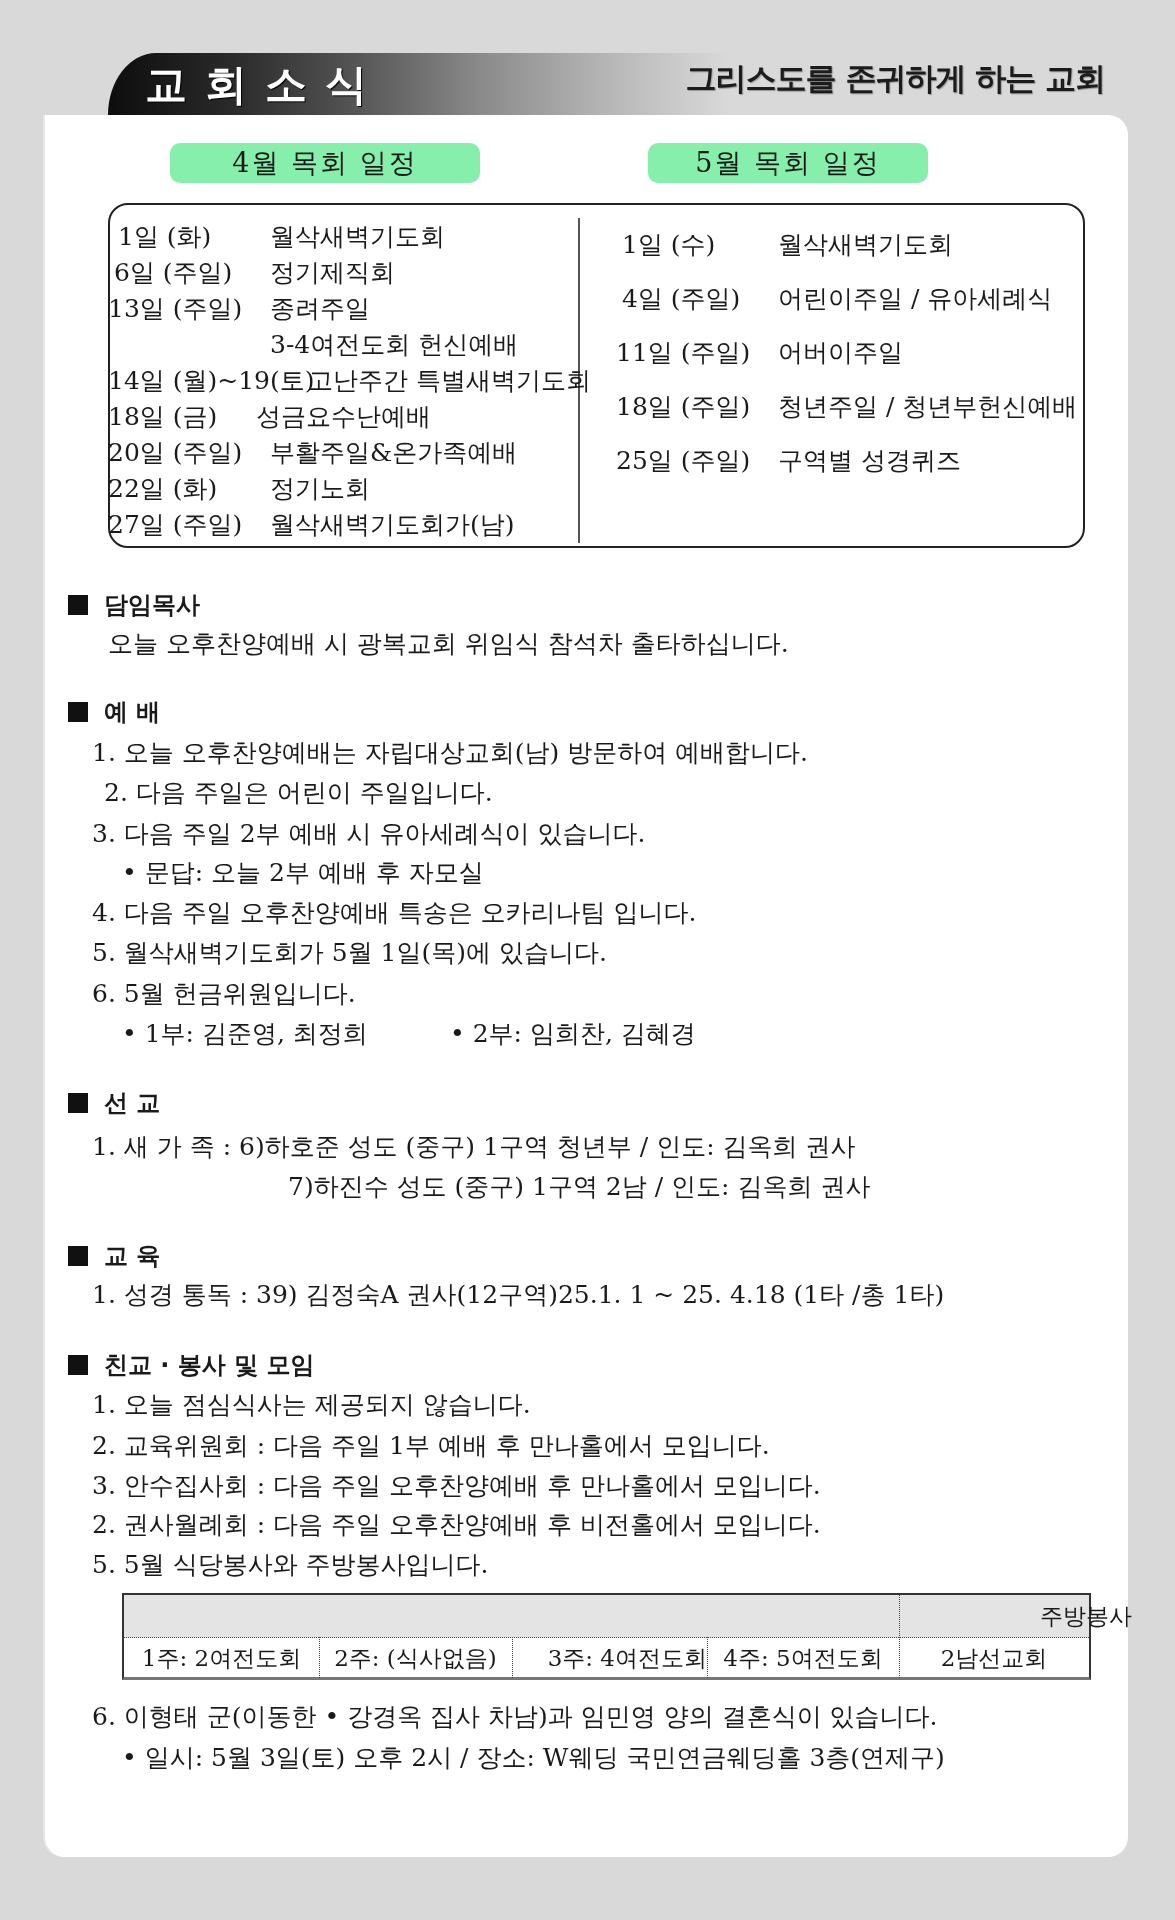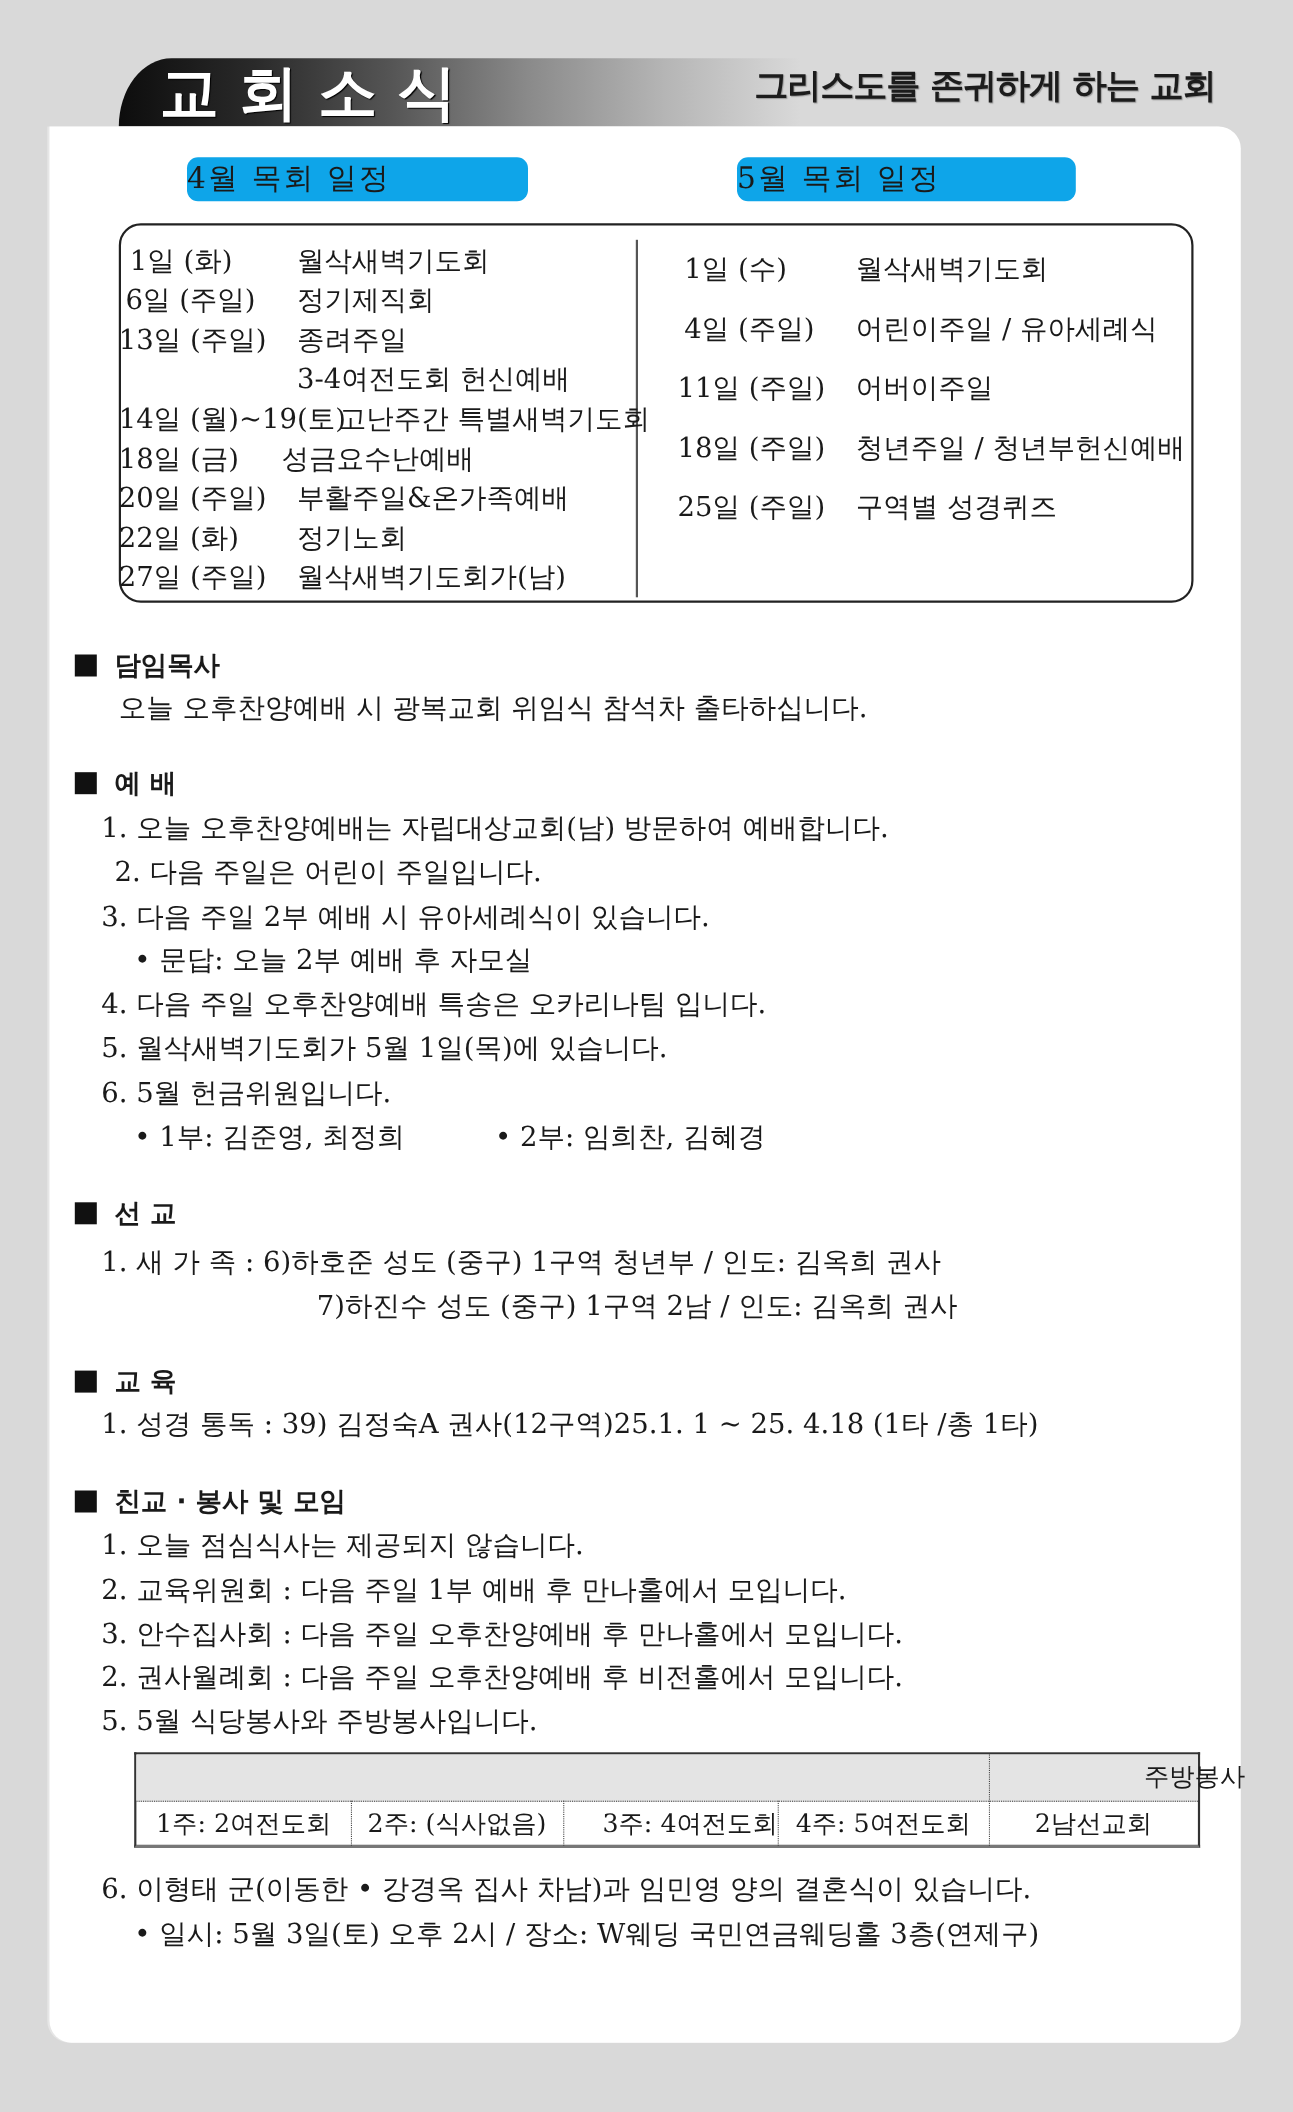--- a/index.html
+++ b/index.html
@@ -10,44 +10,44 @@
     color:#1a1a1a;
   }
   .header-bar {
     position:absolute; left:108px; top:53px; width:620px; height:62px;
     border-top-left-radius:48px 62px;
     background:linear-gradient(90deg,#0d0d0d 0%,#2a2a2a 20%,#555 40%,#8a8a8a 60%,#b5b5b5 80%,#d9d9d9 100%);
   }
   .header-title {
     position:absolute; left:145px; top:58px;
     font-family:"DejaVu Sans", sans-serif; font-weight:bold;
-    font-size:54px; letter-spacing:18px; color:#fff;
+    font-size:42px; letter-spacing:18px; color:#fff;
     text-shadow:1px 1px 1px #000;
     line-height:54px;
   }
   .header-subtitle {
     position:absolute; right:70px; top:58px;
     font-family:"DejaVu Sans", sans-serif; font-weight:bold;
     font-size:31px; color:#1c1c1c; letter-spacing:-1px;
     text-shadow:1px 1px 1px #999;
     line-height:40px;
   }
   .panel {
     position:absolute; left:45px; top:115px; width:1083px; height:1742px;
     background:#fff; border-radius:0 20px 20px 20px;
     box-shadow:-2px 0 0 #e6e6e6;
   }
   .pill {
     position:absolute; top:143px; height:40px;
-    background:#0ea5e9; border-radius:10px;
-    font-size:27px; line-height:40px; text-align:left; color:#1a1a1a;
+    background:#86efac; border-radius:10px;
+    font-size:27px; line-height:40px; text-align:center; color:#1a1a1a;
     letter-spacing:2px;
   }
   .pill.apr { left:170px; width:310px; }
-  .pill.may { left:670px; width:308px; }
+  .pill.may { left:648px; width:280px; }
   .sched-box {
     position:absolute; left:108px; top:203px; width:977px; height:345px;
     border:2px solid #222; border-radius:20px; box-sizing:border-box;
   }
   .sched-divider {
     position:absolute; left:578px; top:218px; width:2px; height:325px; background:#555;
   }
   .srow {
     position:absolute; font-size:25px; line-height:30px; white-space:nowrap;
   }

